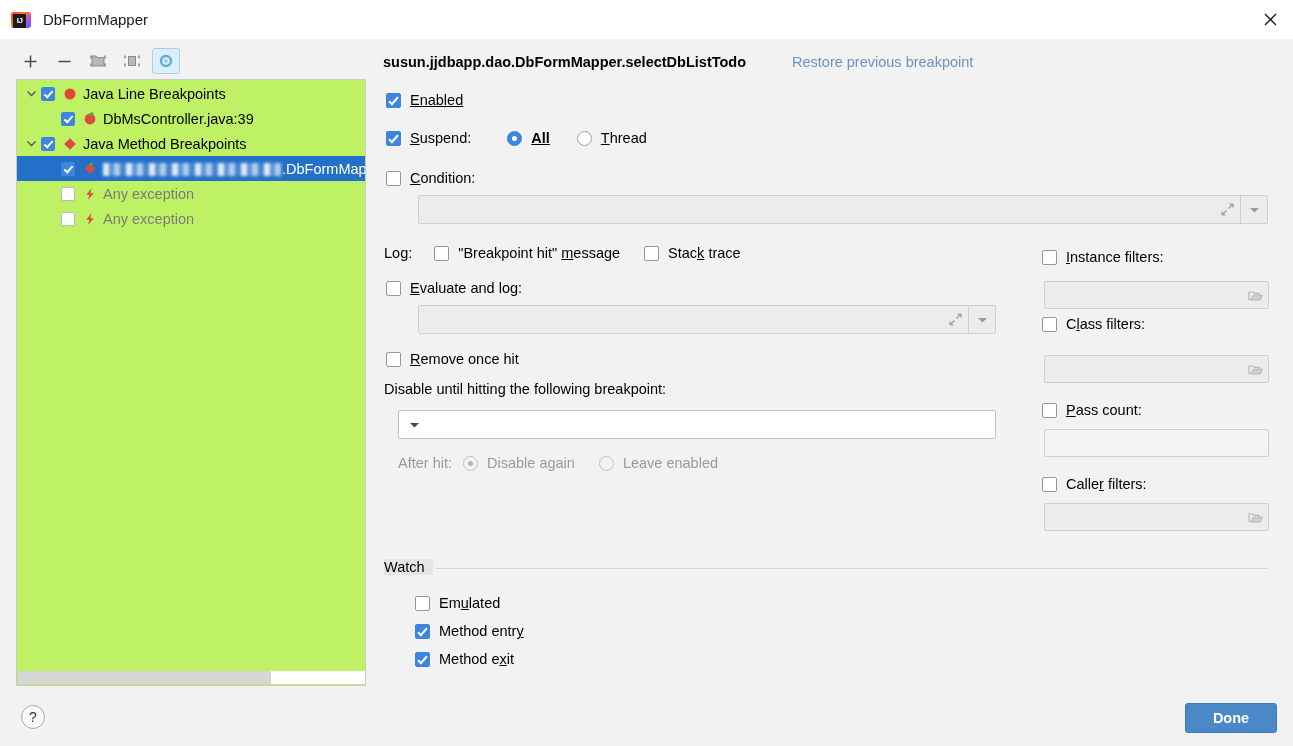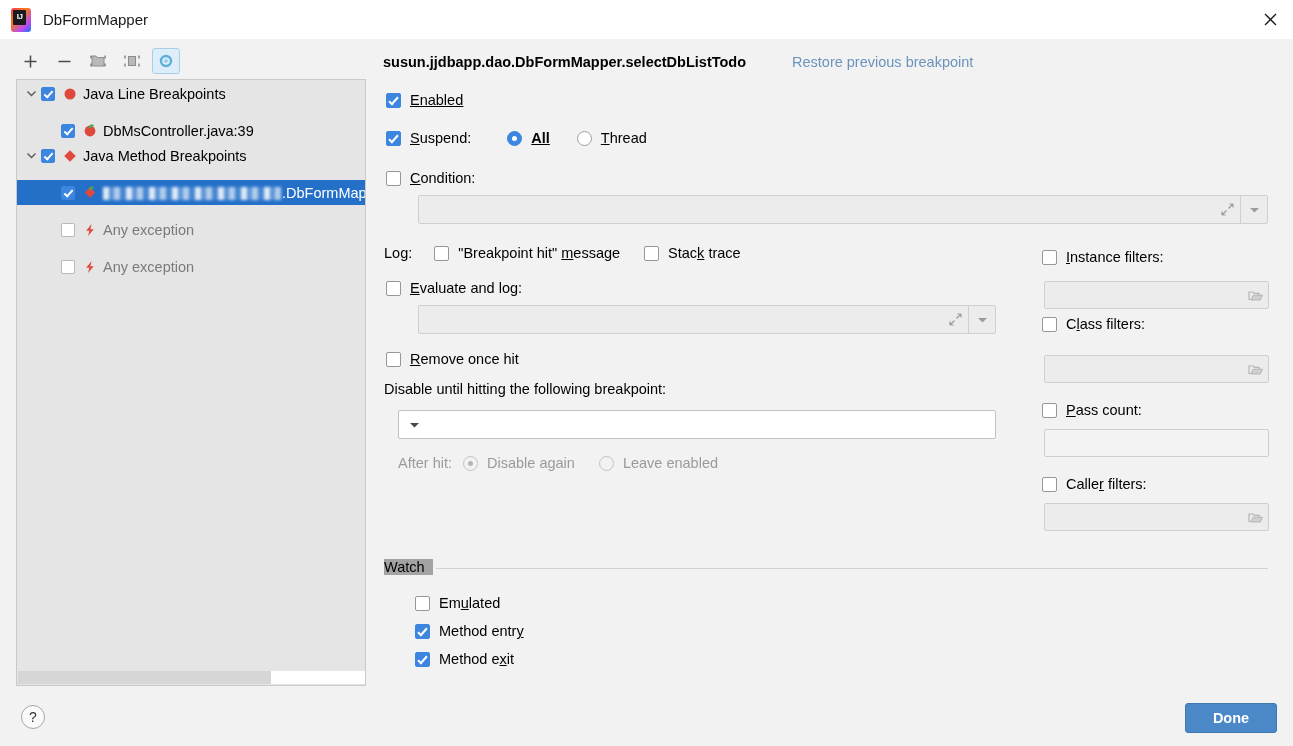--- a/index.html
+++ b/index.html
@@ -23,21 +23,21 @@
     top: 0; left: 0;
     width: 1293px;
     height: 39px;
     background: #ffffff;
     border-bottom: 1px solid #e6e6e6;
     display: flex;
     align-items: center;
   }
   .app-icon {
     margin-left: 11px;
-    width: 20px; height: 24px;
+    width: 20px; height: 16px;
     position: relative;
     border-radius: 3px;
     overflow: hidden;
     background: linear-gradient(135deg, #fe315d 0%, #f97a12 35%, #b74af7 75%, #087cfa 100%);
     flex: none;
   }
   .app-icon .inner {
     position: absolute;
     left: 2px; top: 2px;
     width: 13px; height: 15px;
@@ -92,21 +92,21 @@
   .tb-btn.active {
     background: #dbeef9;
     border: 1px solid #a9cfe8;
     box-sizing: border-box;
   }
 
   .tree-panel {
     position: absolute;
     left: 16px; top: 79px;
     width: 350px; height: 607px;
-    background: #e5e5e5;
+    background: #bef264;
     border: 1px solid #c9c9c9;
     box-sizing: border-box;
     overflow: hidden;
   }
   .tree-rows {
     position: absolute;
     left: 0; top: 0; right: 0;
     padding-top: 1px;
   }
   .tree-row {
@@ -159,21 +159,21 @@
   .tree-icon {
     width: 16px; height: 16px;
     flex: none;
     margin-right: 5px;
     display: flex;
     align-items: center;
     justify-content: center;
   }
   .tree-label { padding-right: 6px; }
   .tree-row.dim .tree-label { color: #7a7a7a; }
-  .indent-1 { padding-left: 24px; margin-top: 12px; }
+  .indent-1 { padding-left: 24px; }
 
   .blurred {
     display: inline-block;
     height: 13px;
     width: 178px;
     vertical-align: -2px;
     background:
       repeating-linear-gradient(90deg,
         rgba(255,255,255,.85) 0px, rgba(255,255,255,.85) 6px,
         rgba(255,255,255,.25) 6px, rgba(255,255,255,.25) 11px,
@@ -336,21 +336,21 @@
     align-items: center;
     padding: 0 10px;
     cursor: pointer;
   }
   .combo .val { flex: 1; font-size: 14.5px; }
 
   .section-title {
     position: absolute;
     font-size: 14.5px;
     color: #000000;
-    background: #a3a3a3;
+    background: #e5e5e5;
     padding-right: 8px;
     z-index: 2;
   }
   .section-rule {
     position: absolute;
     height: 1px;
     background: #d2d2d2;
   }
 
   .done-btn {

